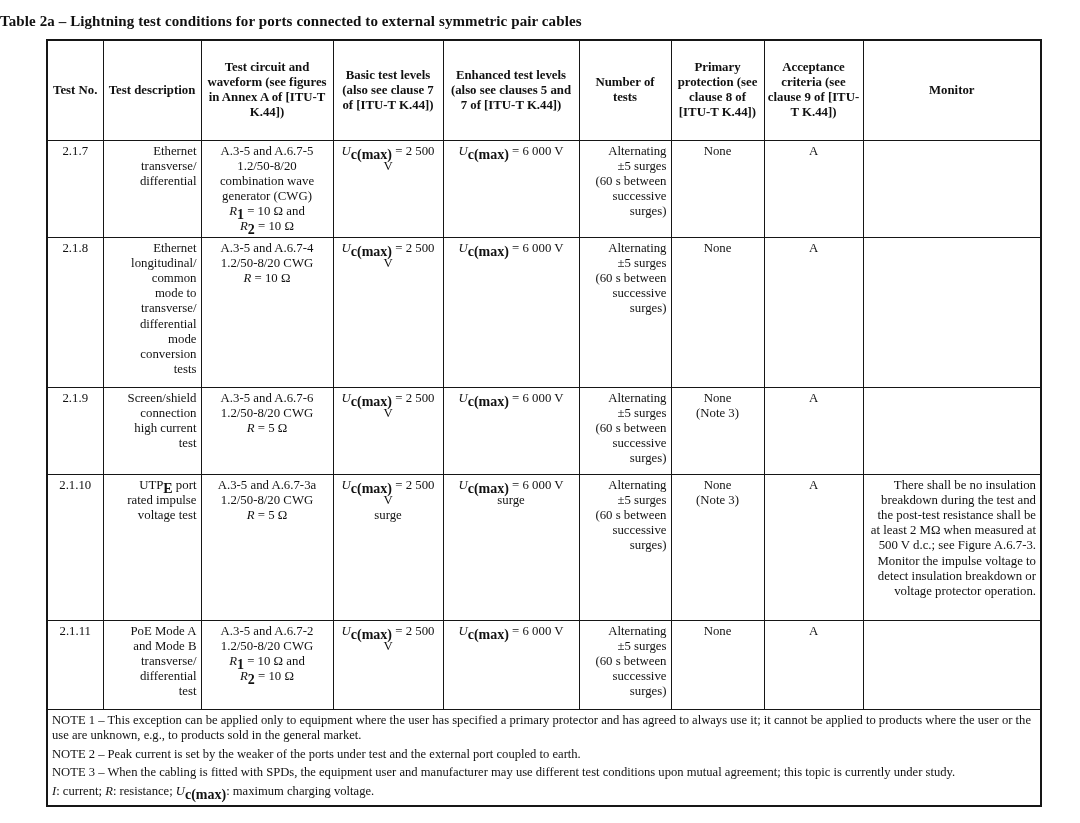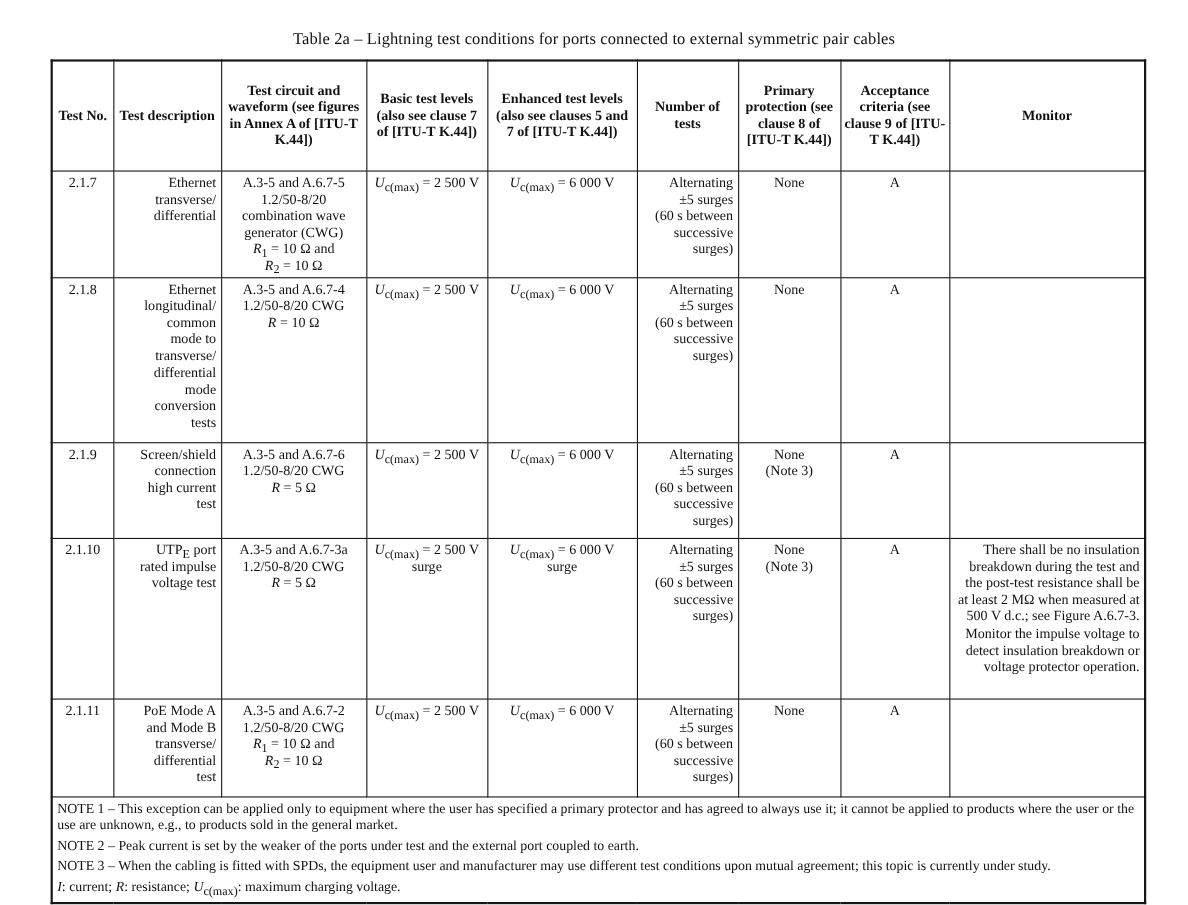--- a/index.html
+++ b/index.html
@@ -2,21 +2,21 @@
 <html><head>
 <meta charset="utf-8">
 <style>
   html,body{margin:0;padding:0;background:#ffffff;}
   .page{
     width:1080px;height:823px;background:#ffffff;overflow:hidden;
     font-family:"Liberation Serif","DejaVu Serif",serif;color:#111;
     box-sizing:border-box;
   }
   .title{
-    margin:28px 0 9px;text-align:center;font-weight:normal;font-size:15px;
+    margin:13px 0 9px;font-weight:bold;font-size:15px;
     letter-spacing:.1px;
   }
   table.doc{
     border-collapse:collapse;table-layout:fixed;
     margin-left:46px;width:994px;
     border:2px solid #161616;
   }
   table.doc th, table.doc td{
     border:1px solid #161616;
     font-size:12.8px;line-height:1.18;
@@ -32,21 +32,21 @@
   td.comments{padding:3px 6px;font-family:Liberation Serif, serif;}
   tr.hrow{height:100px;}
   tr.r1{height:94px;padding-left:15px;}
   tr.r2{height:150px;margin-left:24px;}
   tr.r3{height:87px;padding-left:24px;}
   tr.r4{height:146px;margin-top:32px;}
   tr.r5{height:89px;}
   tr.notesrow{height:92px;}
   td.notes{padding:4px 7px;vertical-align:top;}
   td.notes p{margin:0 0 3px;font-size:12.6px;line-height:1.22;text-align:left;}
-  sub{font-size:11px;line-height:0;}
+  sub{font-size:14px;line-height:0;font-weight:bold;}
 </style>
 </head>
 <body>
 
 <div class="page">
   <div class="title">Table 2a – Lightning test conditions for ports connected to external symmetric pair cables</div>
 
   <table class="doc">
     <colgroup>
       <col style="width:56px">

